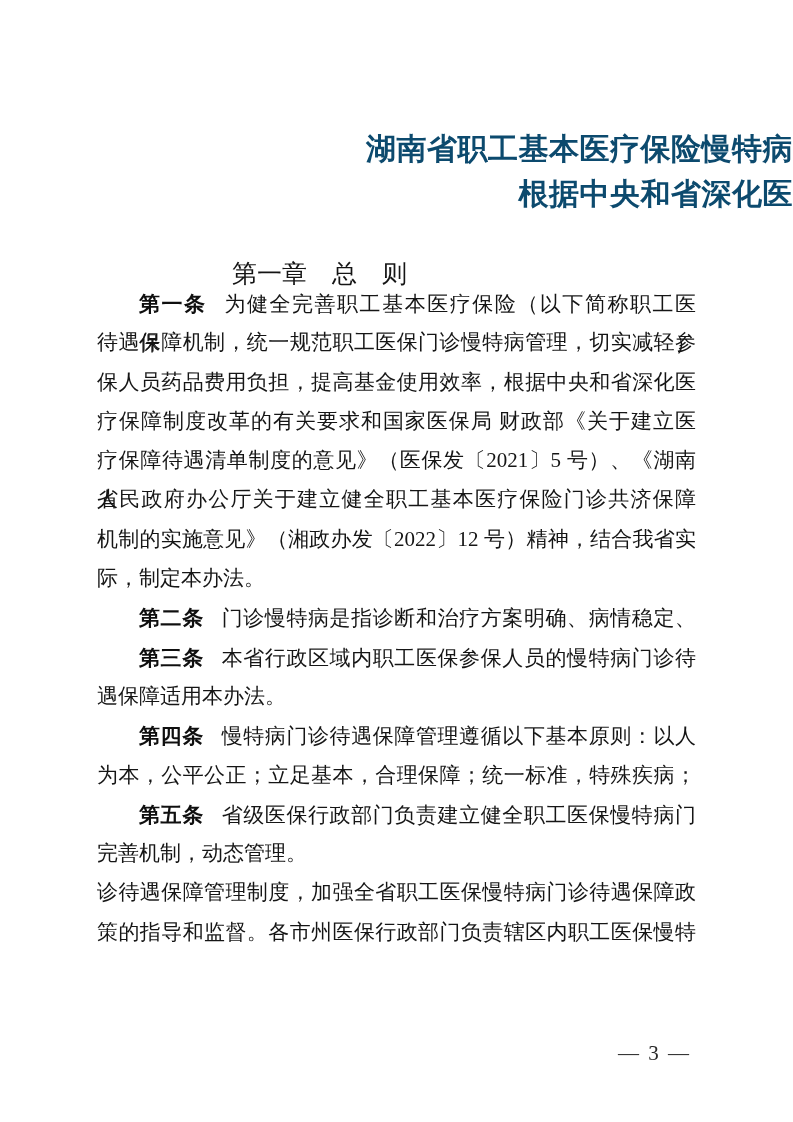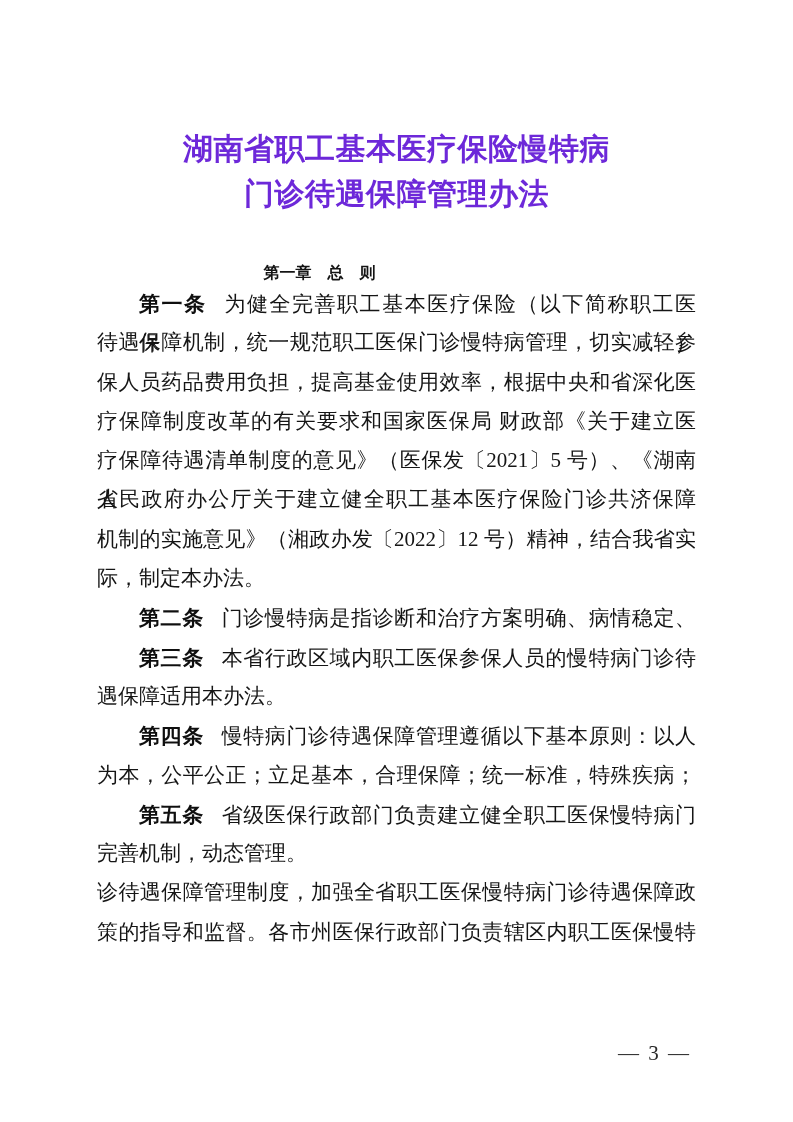--- a/index.html
+++ b/index.html
@@ -14,37 +14,37 @@
     background: #ffffff;
     color: #111111;
     overflow: hidden;
     font-family: "Liberation Serif", "DejaVu Serif", serif;
   }
   .doc-title {
     position: absolute;
     top: 126px;
     left: 0;
     width: 793px;
-    text-align: center;
+    text-align: right;
     font-size: 30px;
     line-height: 45px;
     font-weight: bold;
-    color: #6d28d9;
+    color: #0c4a6e;
     letter-spacing: 0.5px;
   }
   .chapter-heading {
     position: absolute;
     top: 258px;
     left: 0;
     width: 639px;
     text-align: center;
     font-family: "Liberation Sans", "DejaVu Sans", sans-serif;
-    font-size: 16px;
+    font-size: 25px;
     line-height: 30px;
-    font-weight: 700;
+    font-weight: 400;
     color: #141414;
   }
   .body-text {
     position: absolute;
     top: 284px;
     left: 97px;
     width: 599px;
     font-size: 21px;
     color: #151515;
   }
@@ -77,21 +77,21 @@
     letter-spacing: 2px;
   }
 </style>
 </head>
 <body>
 
 <div class="page">
 
   <div class="doc-title">
     <div>湖南省职工基本医疗保险慢特病</div>
-    <div>门诊待遇保障管理办法</div>
+    <div>根据中央和省深化医</div>
   </div>
 
   <div class="chapter-heading">第一章　总　则</div>
 
   <div class="body-text">
     <div class="line justify indent"><span class="art-label">第一条</span><span>为健全完善职工基本医疗保险（以下简称职工医保）</span></div>
     <div class="line justify"><span>待遇保障机制，统一规范职工医保门诊慢特病管理，切实减轻参</span></div>
     <div class="line justify"><span>保人员药品费用负担，提高基金使用效率，根据中央和省深化医</span></div>
     <div class="line justify"><span>疗保障制度改革的有关要求和国家医保局 财政部《关于建立医</span></div>
     <div class="line justify"><span>疗保障待遇清单制度的意见》（医保发〔2021〕5 号）、《湖南省</span></div>

